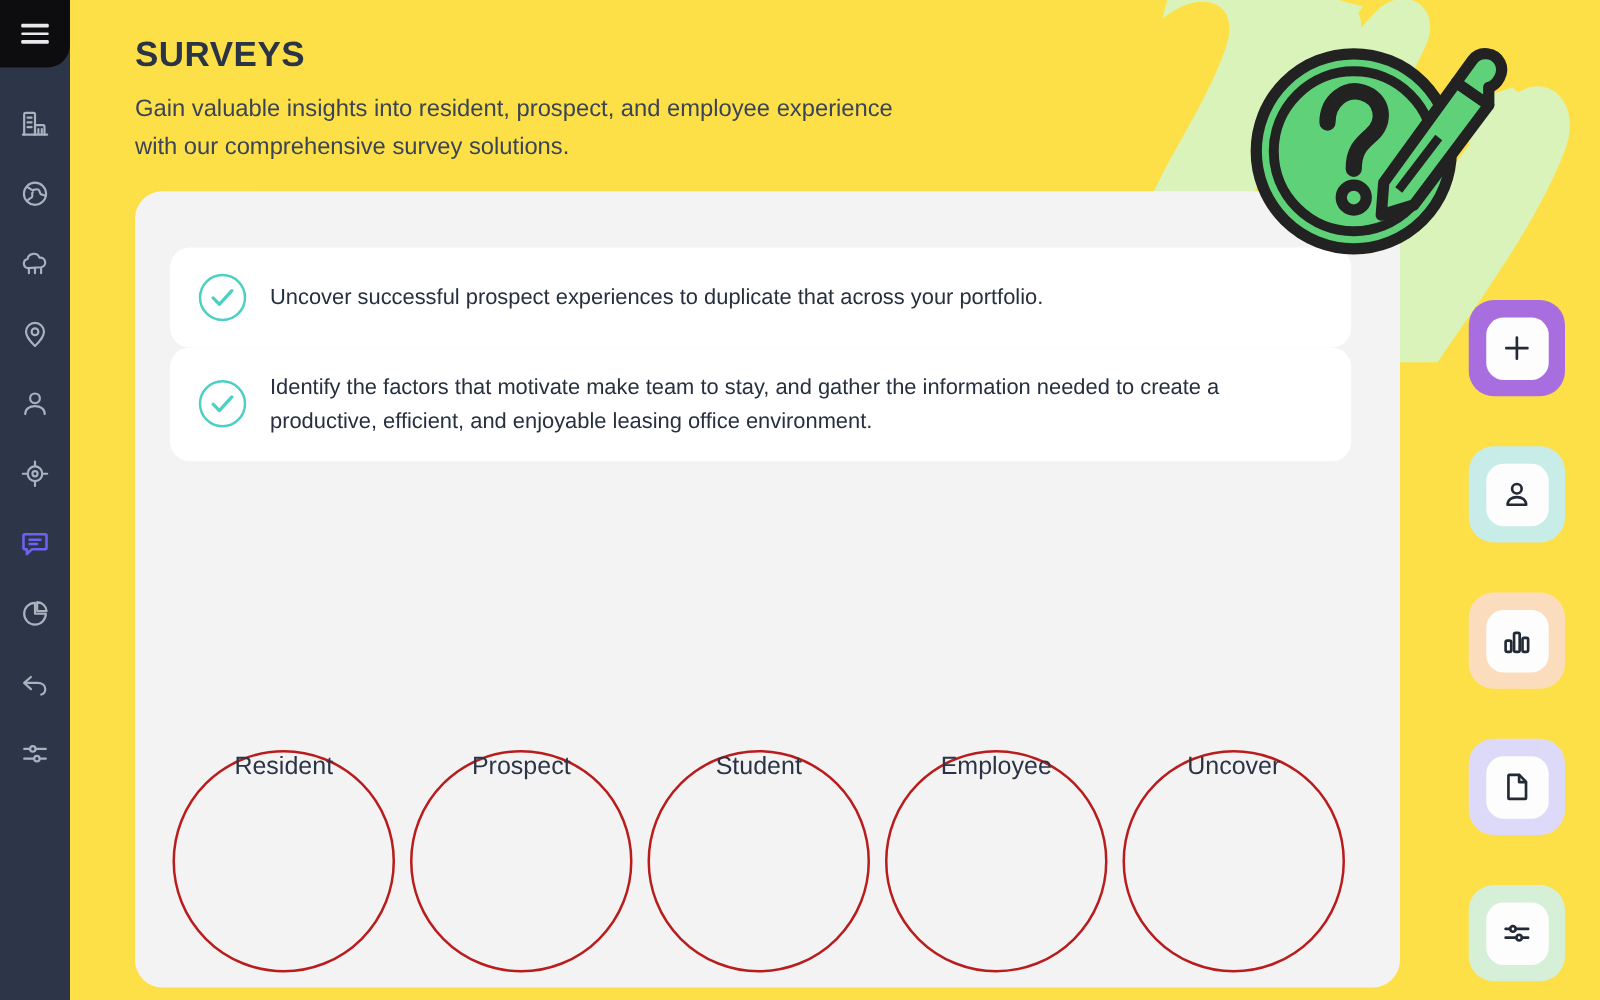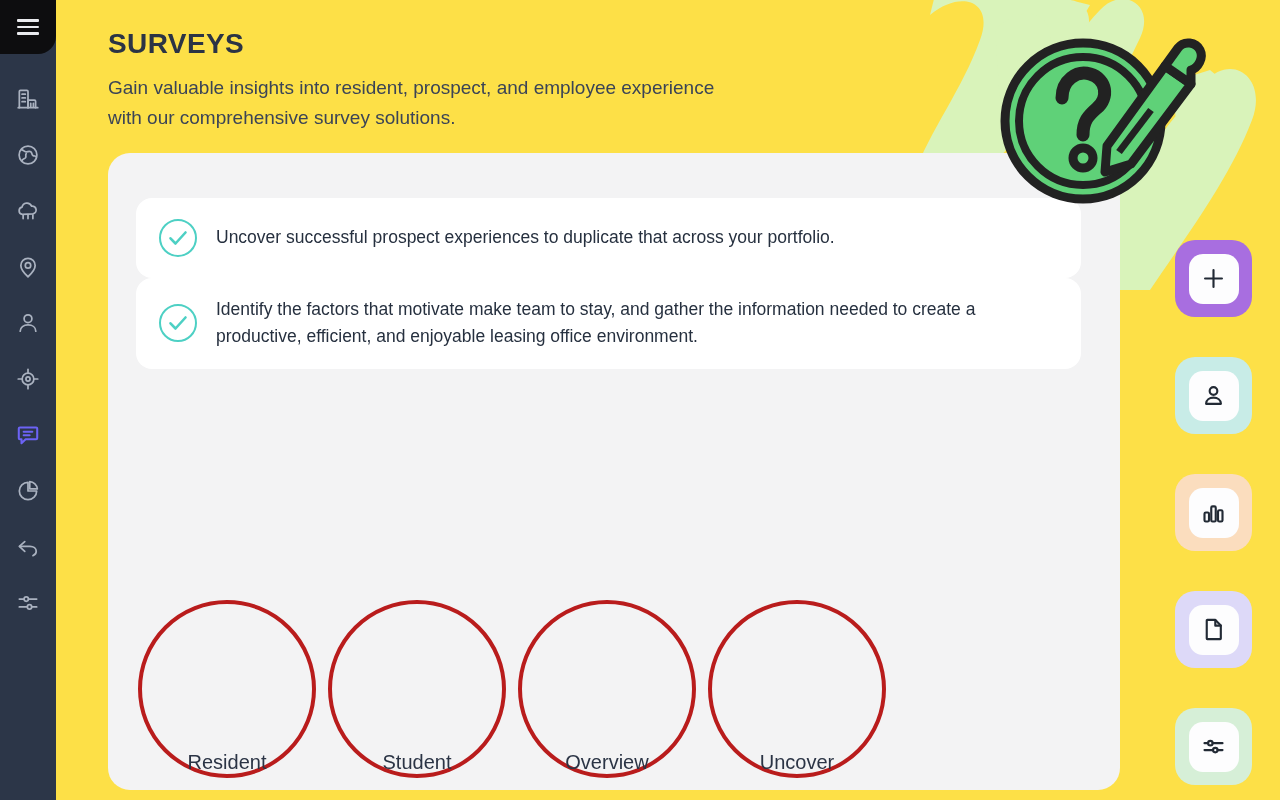--- a/index.html
+++ b/index.html
@@ -156,23 +156,23 @@
   .circle-row {
     position: absolute;
     left: 30px; bottom: 12px;
     width: 960px;
     display: flex;
     gap: 12px;
   }
   .circle {
     width: 178px; height: 178px;
     border-radius: 50%;
-    border: 4px solid #b91c1c;
-    display: flex;
-    align-items: flex-end;
+    border: 2px solid #b91c1c;
+    display: flex;
+    align-items: flex-start;
     justify-content: center;
     cursor: pointer;
     background: transparent;
   }
   .circle span {
     font-size: 20px;
     color: #2b3445;
   }
 
   
@@ -385,24 +385,27 @@
         <p class="feature-text">Identify the factors that motivate make team to stay, and gather the information needed to create a productive, efficient, and enjoyable leasing office environment.</p>
       </div>
 
     </div>
 
     <div class="circle-row">
       <div class="circle">
         <span>Resident</span>
       </div>
       <div class="circle">
+        <span>Prospect</span>
+      </div>
+      <div class="circle">
         <span>Student</span>
       </div>
       <div class="circle">
-        <span>Overview</span>
+        <span>Employee</span>
       </div>
       <div class="circle">
         <span>Uncover</span>
       </div>
     </div>
   </section>
 
   <aside class="action-rail">
 
     <div class="action-btn" style="background:#a86ee0">

